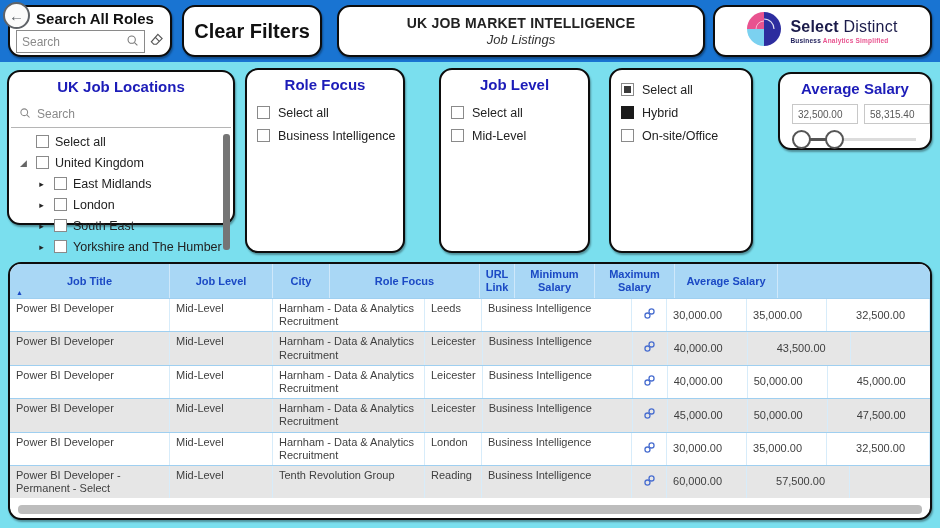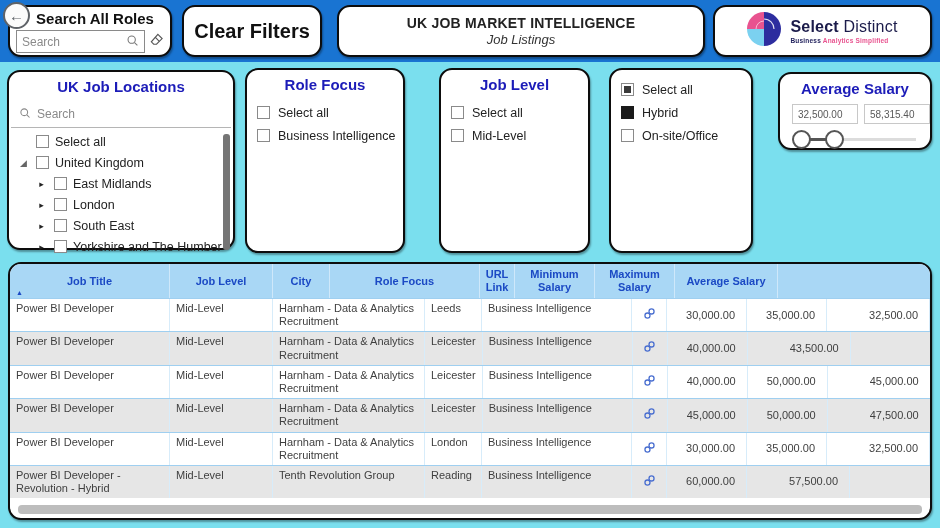--- a/index.html
+++ b/index.html
@@ -31,21 +31,21 @@
   .logo-card { left:713px; top:5px; width:219px; height:52px; display:flex; align-items:center;
                justify-content:center; gap:9px; }
   .logo-text  { display:flex; flex-direction:column; }
   .brand-line { font-size:16px; color:#1B1B4A; letter-spacing:.2px; }
   .brand-line .b { font-weight:bold; }
   .tagline { font-size:6.5px; font-weight:bold; margin-top:1px; letter-spacing:.2px; }
   .tagline .t1 { color:#23235E; } .tagline .t2 { color:#E8538F; }
 
   
   .filter-title { text-align:center; font-weight:bold; font-size:15px; color:#1C1CB8; margin-top:6px; }
-  .loc-card  { left:7px;   top:70px; width:228px; height:180px; }
+  .loc-card  { left:7px;   top:70px; width:228px; height:155px; }
   .rf-card   { left:245px; top:68px; width:160px; height:185px; }
   .jl-card   { left:439px; top:68px; width:151px; height:185px; }
   .wt-card   { left:609px; top:68px; width:144px; height:185px; }
   .sal-card  { left:778px; top:72px; width:154px; height:78px;  }
 
   .slicer-search { display:flex; align-items:center; gap:6px; margin:10px 2px 0 2px; padding:0 0 4px 8px;
                    border-bottom:1px solid #b5b5b5; }
   .slicer-search .ph { color:#8a8a8a; font-size:12px; }
 
   .tree { margin-top:3px; }
@@ -81,21 +81,21 @@
   .thead { display:flex; background:#A9D7F5; min-height:34px; }
   .th { display:flex; align-items:center; justify-content:center; text-align:center; position:relative;
         font-weight:bold; font-size:11px; color:#1B49C4; line-height:1.15; padding:2px 3px;
         border-right:1px solid #cfe8fa; }
   .sort-arrow { position:absolute; left:6px; bottom:1px; font-size:7px; color:#1B49C4; }
   .tr { display:flex; border-top:1px solid #9FCFF0; min-height:27px; background:#fff; }
   .tr.alt { background:#E6E6E6; }
   .td { font-size:11px; color:#3f3f3f; padding:3px 6px; line-height:1.2; border-right:1px solid #d7ecfa;
         display:flex; align-items:flex-start; }
   .td.center { justify-content:center; align-items:center; }
-  .td.right  { justify-content:flex-end; padding-right:11px; align-items:center; }
+  .td.right  { justify-content:flex-end; padding-right:24px; align-items:center; }
   .h-scroll { position:absolute; left:8px; right:8px; bottom:4px; height:9px; background:#BDBDBD; border-radius:4px; }
 </style>
 </head>
 <body>
 
 <div class="canvas">
   <div class="topbar"></div>
 
   <div class="card search-card">
     <div class="back-btn">
@@ -343,21 +343,21 @@
                     <circle cx="5.5" cy="10.5" r="3.1"></circle>
                     <circle cx="10.5" cy="5.5" r="3.1"></circle>
                   </g>
                 </svg></span>
             </div>
             <div class="td right" style="flex: 0 0 80px;">30,000.00</div>
             <div class="td right" style="flex: 0 0 80px;">35,000.00</div>
             <div class="td right" style="flex: 0 0 103px;">32,500.00</div>
           </div>
           <div class="tr alt">
-            <div class="td" style="flex: 0 0 160px;">Power BI Developer - Revolution - Hybrid</div>
+            <div class="td" style="flex: 0 0 160px;">Power BI Developer - Permanent - Select</div>
             <div class="td" style="flex: 0 0 103px;">Mid-Level</div>
             <div class="td" style="flex: 0 0 152px;">Tenth Revolution Group</div>
             <div class="td" style="flex: 0 0 57px;">Reading</div>
             <div class="td" style="flex: 0 0 150px;">Business Intelligence</div>
             <div class="td center" style="flex: 0 0 35px;">
               <span><svg width="13" height="13" viewBox="0 0 16 16">
                   <g fill="none" stroke="#4A6FD0" stroke-width="1.6">
                     <circle cx="5.5" cy="10.5" r="3.1"></circle>
                     <circle cx="10.5" cy="5.5" r="3.1"></circle>
                   </g>

